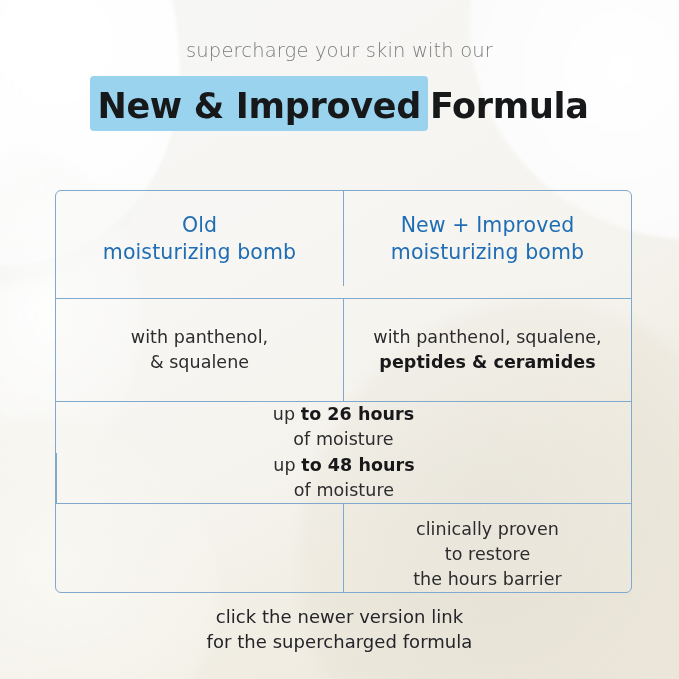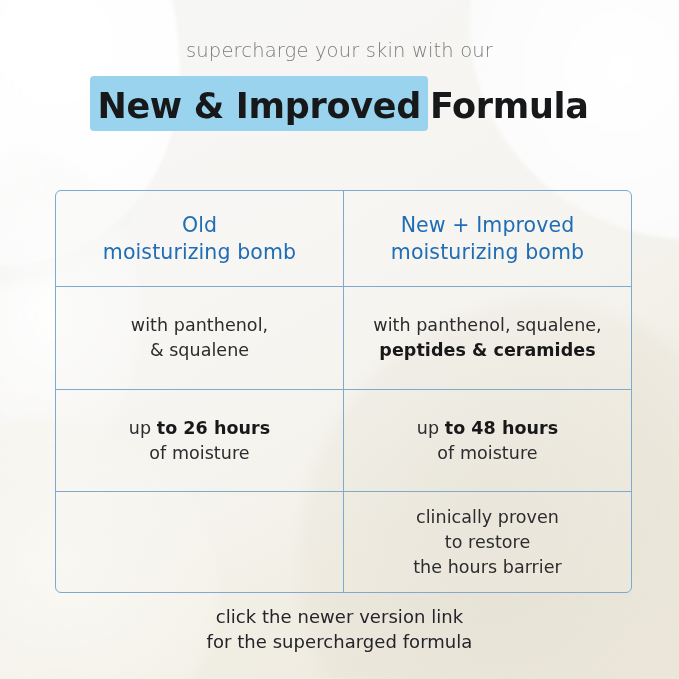--- a/index.html
+++ b/index.html
@@ -187,22 +187,22 @@
     align-items: center;
     justify-content: center;
     text-align: center;
     padding: 0 12px;
   }
   #table .tcell.right {
     border-left: 1px solid #7fa9cd;
   }
 
   .r-head   { height: 95px; }
-  .r-ingr   { height: 103px; }
-  .r-hours  { height: 102px; }
+  .r-ingr   { height: 103px; margin-top: 12px; }
+  .r-hours  { height: 102px; flex-direction: column; }
   .r-proven { height: 101px; }
 
   .head-txt {
     font-family: "DejaVu Sans", sans-serif;
     font-weight: 400;
     font-size: 20.5px;
     line-height: 27px;
     color: #1f6db4;
     letter-spacing: 0.1px;
   }

